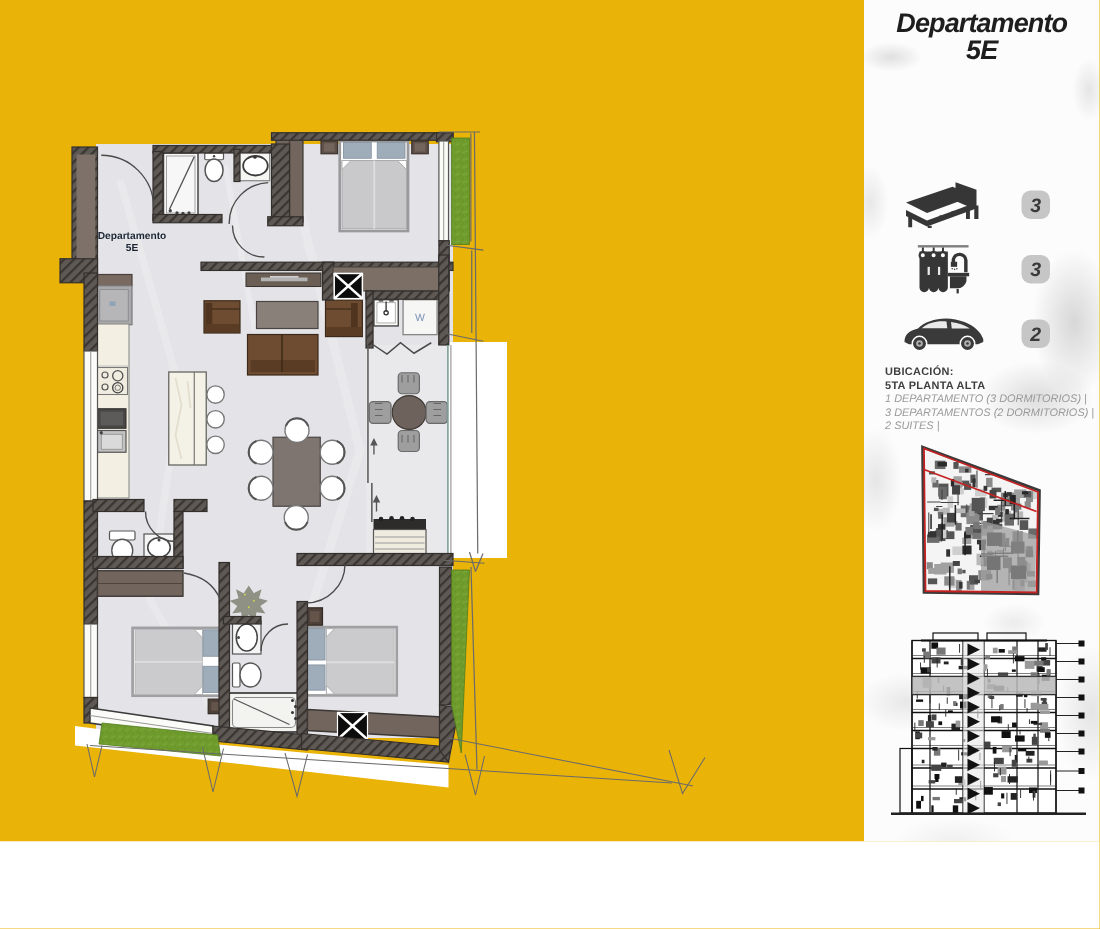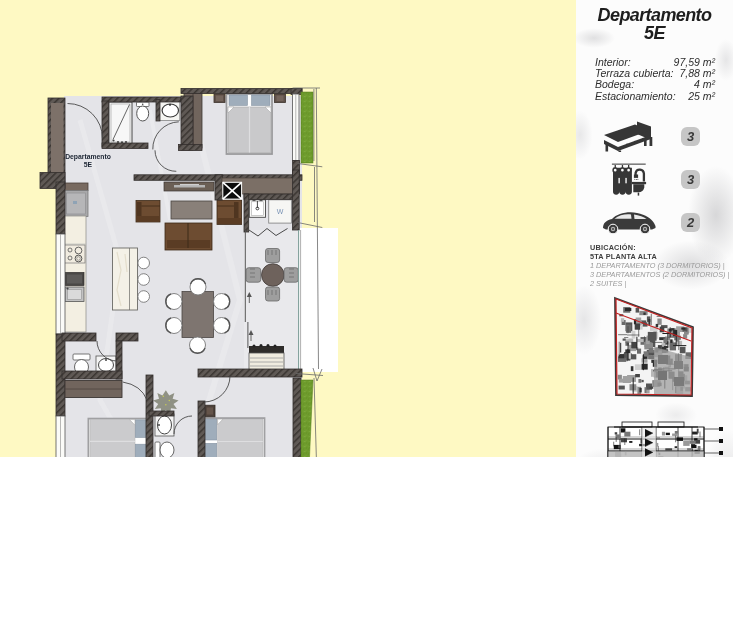--- a/index.html
+++ b/index.html
@@ -1,16 +1,16 @@
 <!DOCTYPE html>
 <html><head>
 <meta charset="utf-8">
 <style>
 html,body{margin:0;padding:0}
-.page{position:relative;width:733px;height:457px;background:#fef9c3;overflow:hidden;font-family:"Liberation Sans",sans-serif}
+.page{position:relative;width:733px;height:561px;background:#eab308;overflow:hidden;font-family:"Liberation Sans",sans-serif}
 .sb{position:absolute;left:576px;top:0;width:157px;height:619px;
 background:
 radial-gradient(ellipse 30px 14px at 18px 38px, rgba(140,140,145,.25), rgba(0,0,0,0) 70%),
 radial-gradient(ellipse 16px 30px at 150px 60px, rgba(150,150,155,.22), rgba(0,0,0,0) 70%),
 radial-gradient(ellipse 40px 70px at 140px 215px, rgba(130,130,135,.30), rgba(0,0,0,0) 70%),
 radial-gradient(ellipse 55px 35px at 115px 265px, rgba(140,140,145,.28), rgba(0,0,0,0) 70%),
 radial-gradient(ellipse 25px 50px at 8px 320px, rgba(150,150,155,.22), rgba(0,0,0,0) 70%),
 radial-gradient(ellipse 18px 35px at 4px 135px, rgba(150,150,155,.20), rgba(0,0,0,0) 70%),
 radial-gradient(ellipse 45px 28px at 28px 468px, rgba(150,150,155,.20), rgba(0,0,0,0) 70%),
 radial-gradient(ellipse 35px 65px at 152px 475px, rgba(145,145,150,.22), rgba(0,0,0,0) 70%),
@@ -622,38 +622,20 @@
 <g>
         <text x="88" y="159" font-size="6.8" font-weight="bold" fill="#1c2533" text-anchor="middle" font-family="Liberation Sans,sans-serif">Departamento</text>
 <text x="88" y="167" font-size="6.8" font-weight="bold" fill="#1c2533" text-anchor="middle" font-family="Liberation Sans,sans-serif">5E</text>
       </g>
 </svg>
 
 <div class="sb">
 
 <div class="title">Departamento<br>5E</div>
 
-<div class="specs">
-<div class="srow">
-          <span>Interior:</span>
-          <span>97,59 m²</span>
-        </div>
-<div class="srow">
-          <span>Terraza cubierta:</span>
-          <span>7,88 m²</span>
-        </div>
-<div class="srow">
-          <span>Bodega:</span>
-          <span>4 m²</span>
-        </div>
-<div class="srow">
-          <span>Estacionamiento:</span>
-          <span>25 m²</span>
-        </div>
-</div>
 
 <svg width="56" height="32" viewBox="0 0 56 32" style="position:absolute;left:24px;top:120px">
 <g fill="#363636">
 <polygon points="37,1.5 51,6.5 51,20 37,14"></polygon>
 <polygon points="4,15 35,4.5 49.5,10.5 18,22"></polygon>
 <polygon points="4,20 18,27 18,31 4,24"></polygon>
 <polygon points="18,27 49.5,15.5 49.5,19.5 18,31"></polygon>
 <rect x="5.5" y="23.5" width="2.6" height="8"></rect>
 <rect x="18.5" y="30.5" width="2.6" height="5"></rect>
 <rect x="44" y="19.5" width="2.6" height="6.5"></rect>

